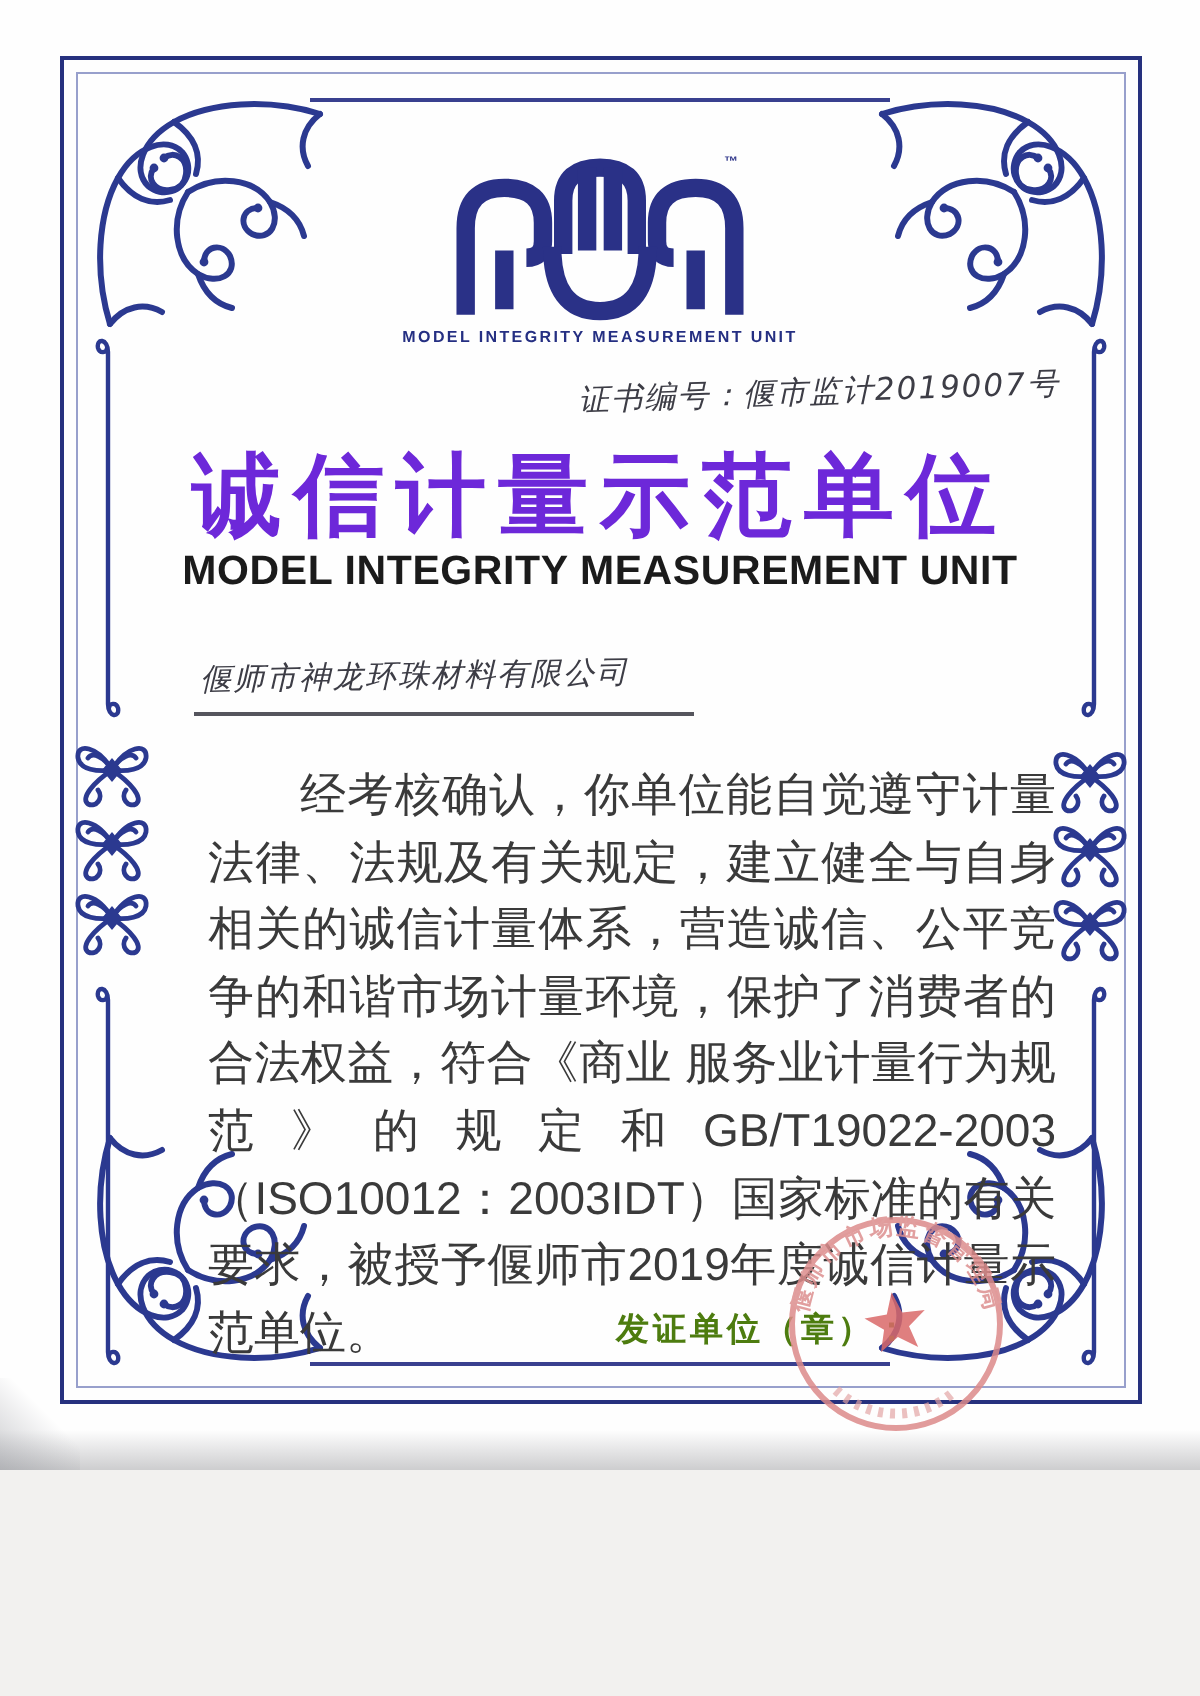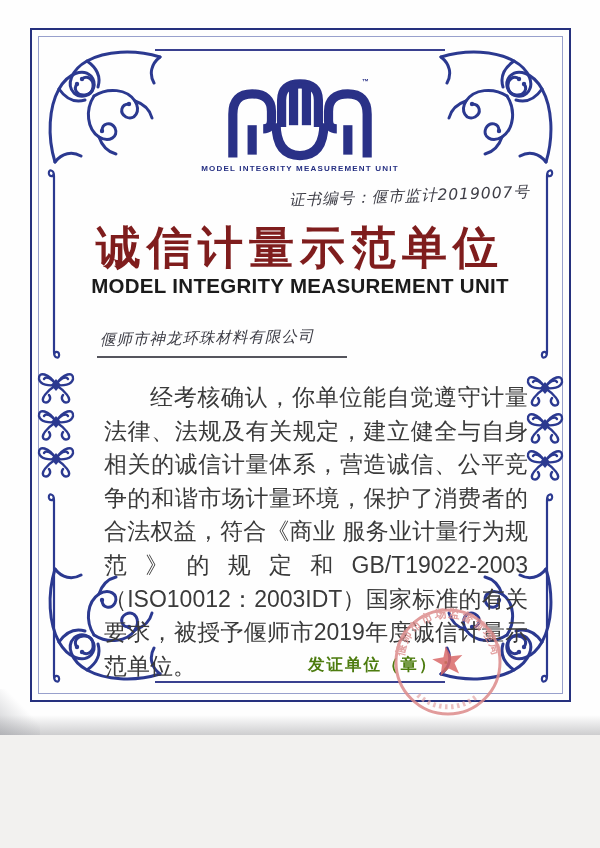--- a/index.html
+++ b/index.html
@@ -53,21 +53,21 @@
   
   .hand { font-style:italic; color:#3d3d46; font-family:"DejaVu Sans", sans-serif; }
   .cert-no {
     position:absolute; top:186px; right:70px; font-size:15.5px; letter-spacing:1px;
     transform:rotate(-2deg); white-space:nowrap;
   }
   
   .title-zh {
     position:absolute; top:218px; left:0; right:0; text-align:center;
     font-family:"DejaVu Serif", "Liberation Serif", serif; font-weight:900;
-    font-size:45px; letter-spacing:6px; color:#7f1d1d; white-space:nowrap;
+    font-size:45px; letter-spacing:6px; color:#6d28d9; white-space:nowrap;
   }
   .title-en {
     position:absolute; top:274px; left:0; right:0; text-align:center;
     font-family:"Liberation Sans", sans-serif; font-weight:bold;
     font-size:20.5px; letter-spacing:0.3px; color:#1b1b1b; white-space:nowrap;
   }
   
   .company {
     position:absolute; top:328px; left:100px; font-size:15.5px; letter-spacing:1px;
     transform:rotate(-1deg); white-space:nowrap;

